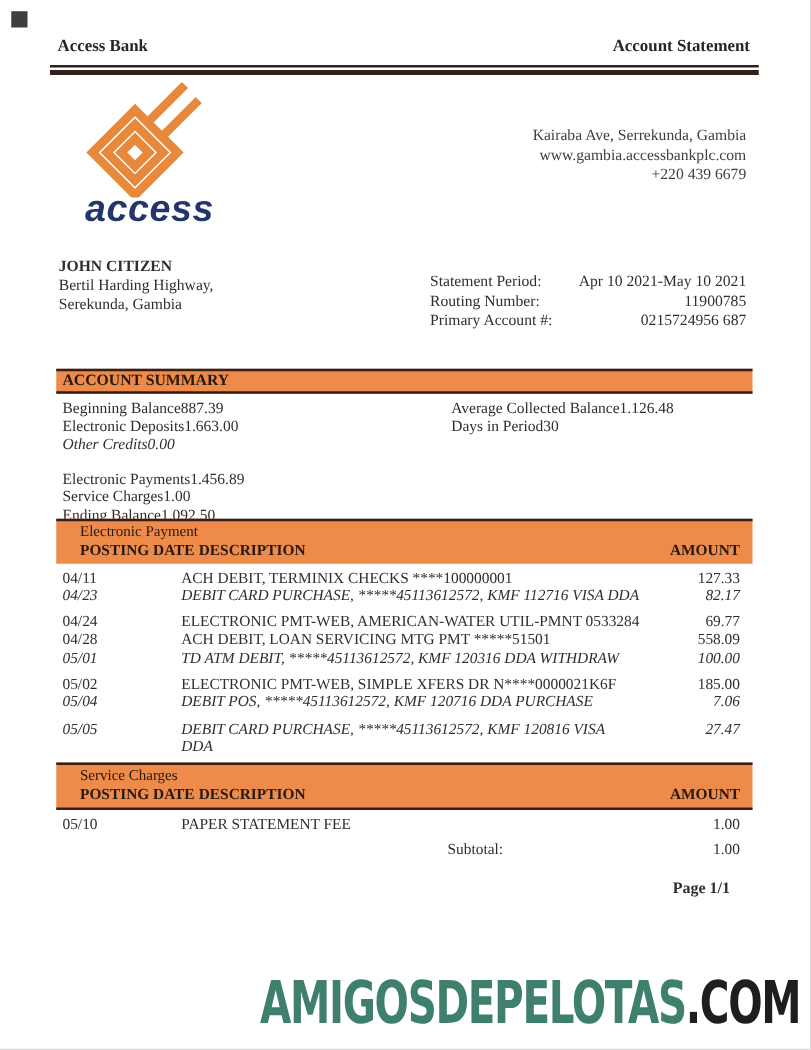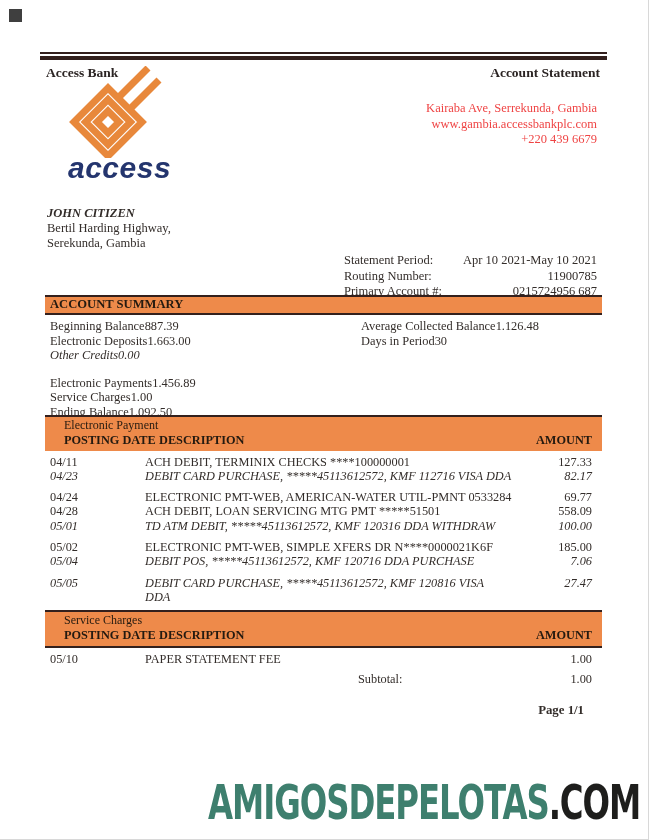--- a/index.html
+++ b/index.html
@@ -11,32 +11,32 @@
     --wm-dark:#1E1E1C;
     --ink:#332D2A;
     --bar-ink:#241A10;
   }
   html,body{margin:0;padding:0;}
   body{width:649px;height:840px;background:#ffffff;font-family:"Liberation Serif",serif;color:var(--ink);position:relative;overflow:hidden;}
   .page{position:absolute;inset:0;background:#fff;border-right:1px solid #d8d8d8;border-bottom:1px solid #d8d8d8;}
 
   .corner-mark{position:absolute;left:9px;top:9px;width:13px;height:13px;background:#3F3F3F;}
 
-  .topbar{position:absolute;left:46px;right:48px;top:29px;display:flex;justify-content:space-between;font-weight:bold;font-size:13.5px;color:#2B2423;margin-top:36px;}
+  .topbar{position:absolute;left:46px;right:48px;top:29px;display:flex;justify-content:space-between;font-weight:bold;font-size:13.5px;color:#2B2423;}
   .rule{position:absolute;left:40px;right:41px;top:52px;height:2px;background:#fff;border-top:2px solid var(--rule);border-bottom:4px solid var(--rule);}
 
   .logo{position:absolute;left:56px;top:66px;}
   .wordmark{position:absolute;left:68px;top:151px;font-family:"Liberation Sans",sans-serif;font-weight:bold;font-style:italic;font-size:30px;letter-spacing:.5px;color:var(--navy);}
 
-  .contact{position:absolute;right:51px;top:101px;text-align:right;font-size:12.5px;line-height:15.5px;color:#ef4444;}
+  .contact{position:absolute;right:51px;top:101px;text-align:right;font-size:12.5px;line-height:15.5px;color:#404040;}
 
   .customer{position:absolute;left:47px;top:206px;font-size:12.5px;line-height:15px;}
-  .customer .name{font-weight:bold;font-style:italic;}
-
-  .stmt-info{position:absolute;left:344px;right:51px;top:218px;font-size:12.5px;line-height:15.6px;margin-top:35px;}
+  .customer .name{font-weight:bold;}
+
+  .stmt-info{position:absolute;left:344px;right:51px;top:218px;font-size:12.5px;line-height:15.6px;}
   .stmt-info .row{display:flex;justify-content:space-between;}
 
   .bar{background:var(--orange);border-top:2px solid var(--rule);color:var(--bar-ink);}
 
   .summary{position:absolute;left:45px;right:46px;top:295px;}
   .summary .bar{border-bottom:2px solid var(--rule);font-weight:bold;font-size:12.6px;padding:0 5px 1px 5px;}
   .summary-body{display:flex;padding-top:4px;font-size:12.4px;}
   .summary-col{line-height:14.6px;}
   .col-left{width:256px;padding-left:5px;}
   .col-right{margin-left:auto;width:233px;margin-right:8px;}

